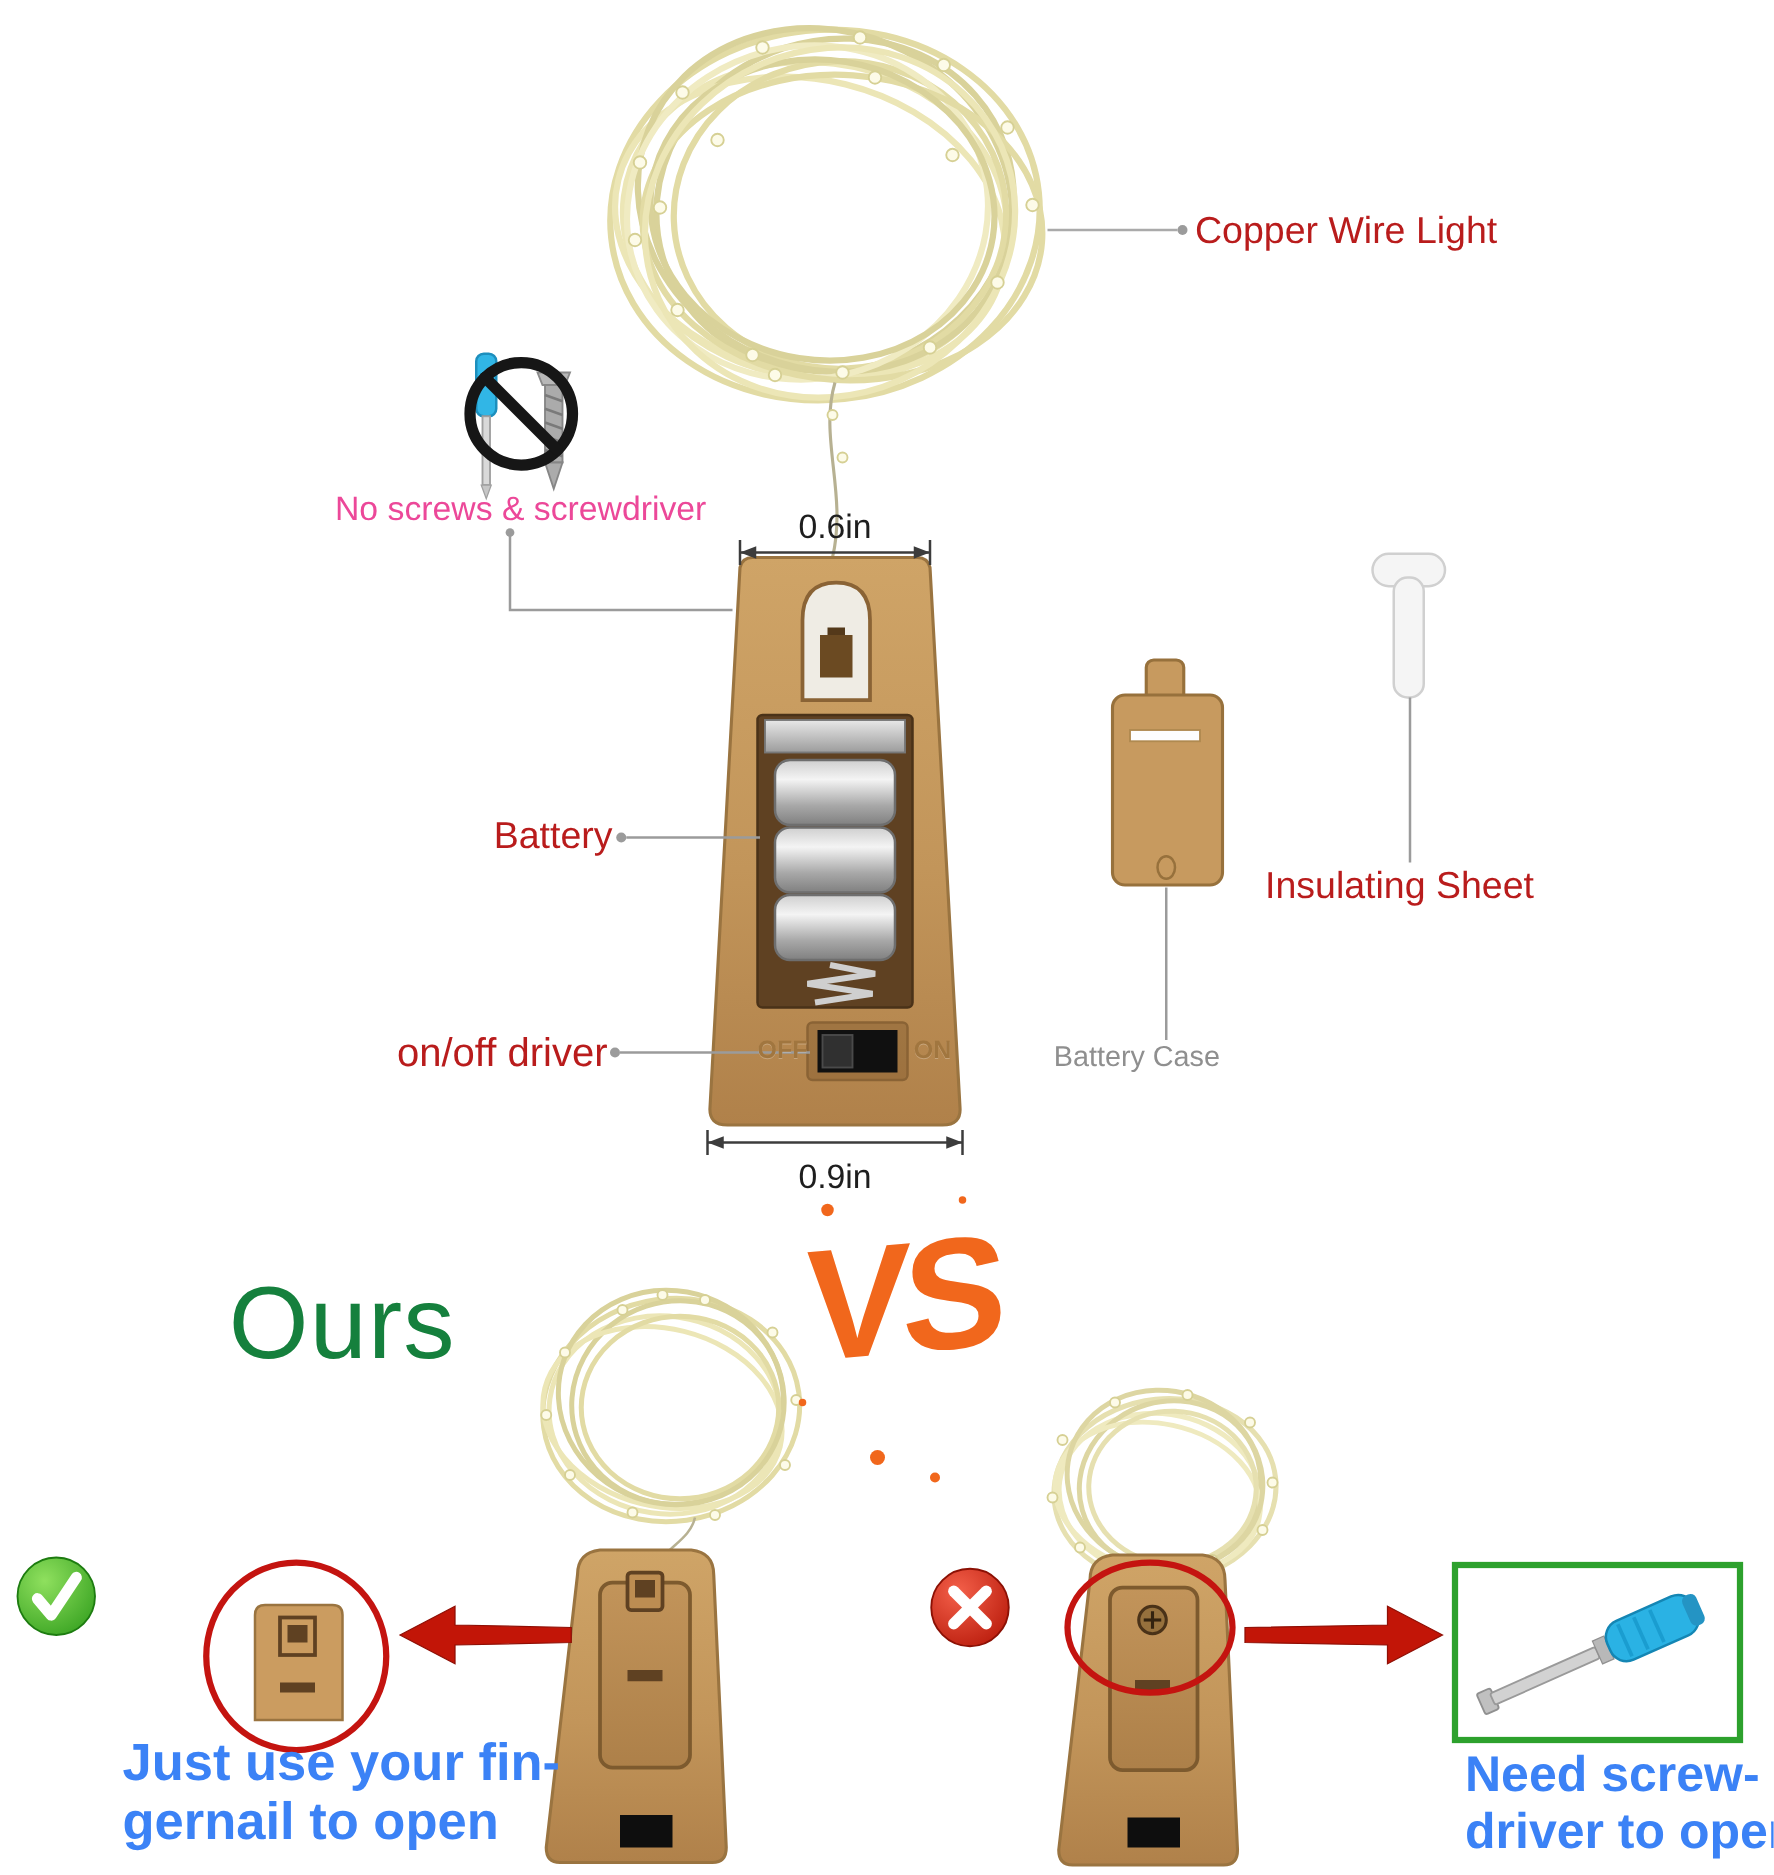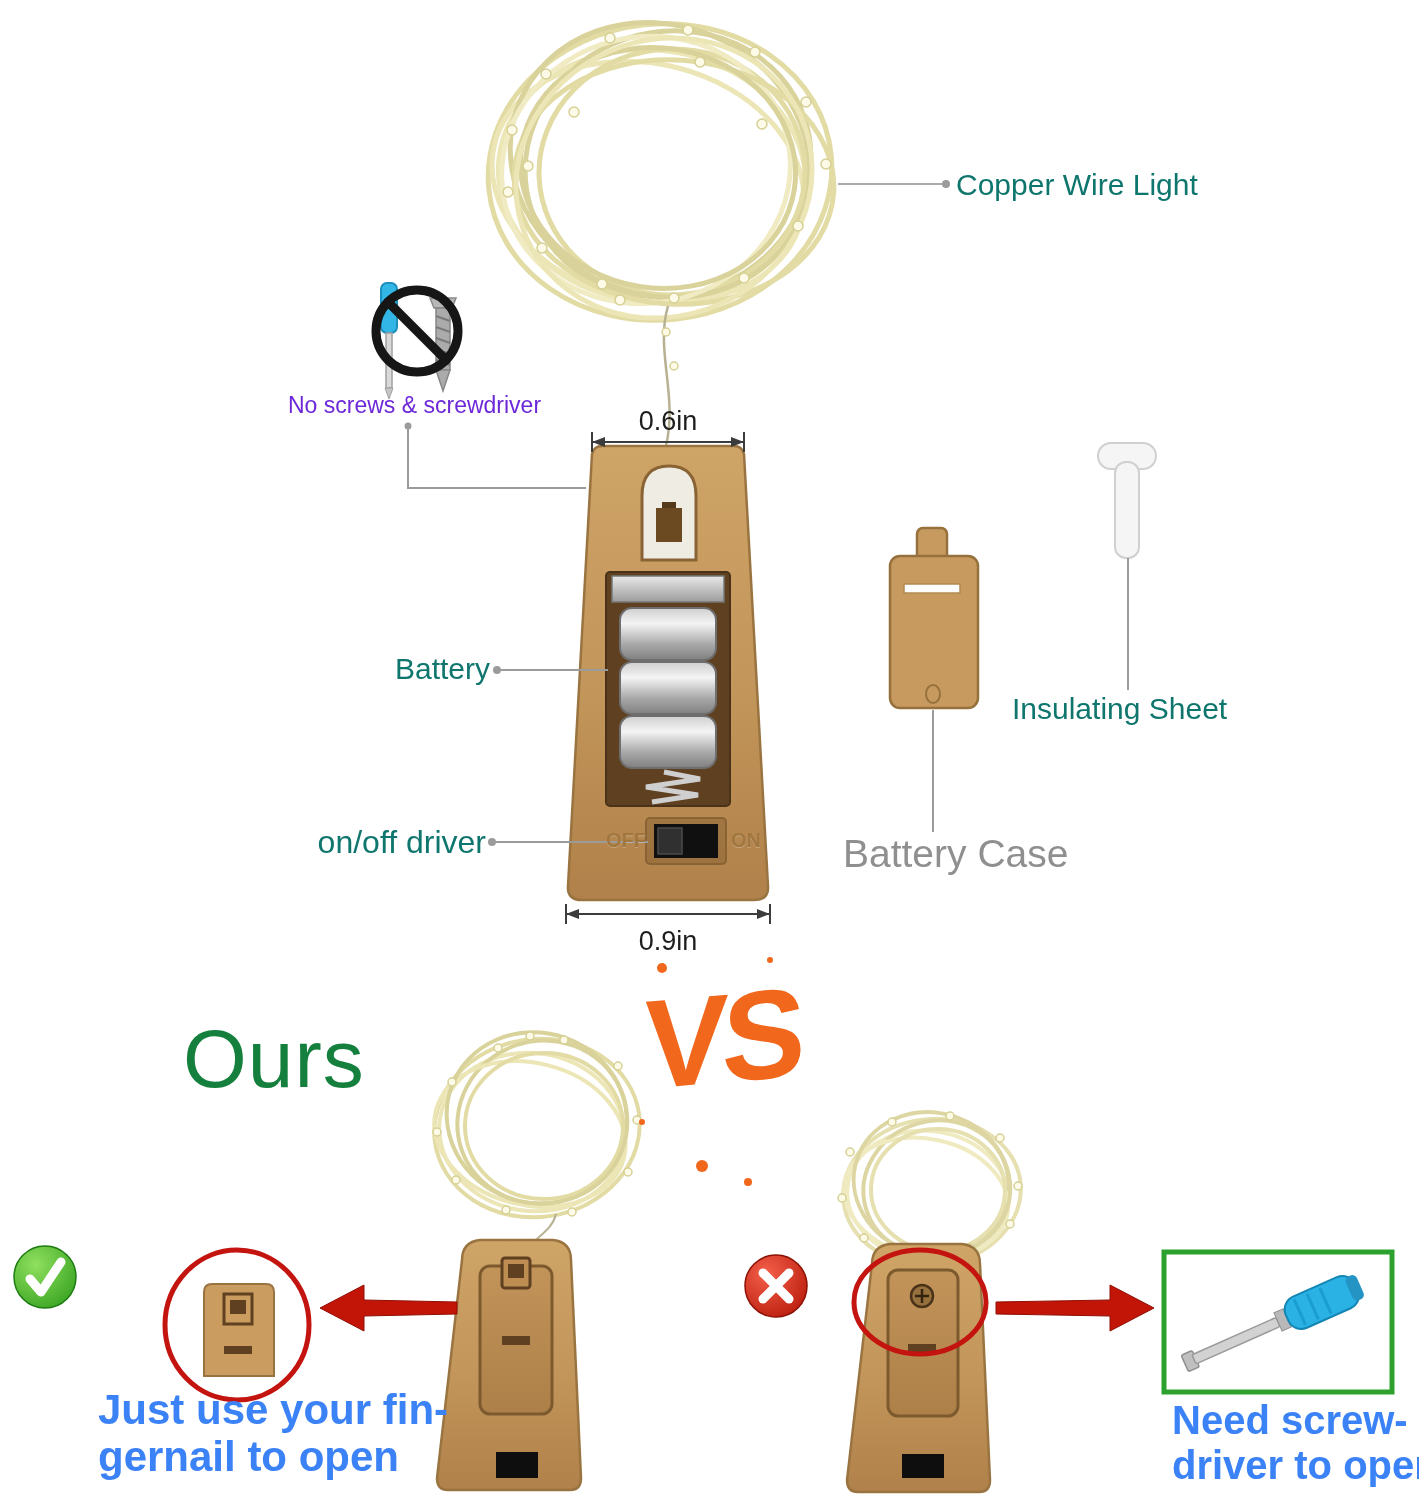--- a/index.html
+++ b/index.html
@@ -1,21 +1,21 @@
 <!DOCTYPE html>
 <html><head>
 <meta charset="utf-8">
 <style>
   * { margin:0; padding:0; box-sizing:border-box; }
   html,body { background:#ffffff; font-family:"Liberation Sans", sans-serif; }
   #canvas { position:relative; width:1419px; height:1500px; background:#ffffff; overflow:hidden; }
   #art { position:absolute; left:0; top:0; }
   .abs { position:absolute; }
-  .gray-label { color:#0f766e; font-size:30px; }
-  .small-gray { color:#6d28d9; font-size:23px;margin-left:20px; }
+  .gray-label { color:#b91c1c; font-size:30px; }
+  .small-gray { color:#ec4899; font-size:27px; }
   .dim-label { color:#1e1e1e; font-size:27px; text-align:center; }
   .big-title { font-size:82px; font-weight:400; color:#15803d; letter-spacing:1px; }
   .vs-label { font-size:126px; font-weight:900; color:#f1671c; transform:rotate(-5deg) skewX(-6deg); letter-spacing:-6px; }
   .caption-line { font-size:42px; font-weight:700; color:#3b82f6; line-height:1.12; white-space:nowrap; }
   .caption-line.right { font-size:40px; }
   .emboss { font-size:20px; font-weight:700; color:#a1763f; text-shadow:0 1px 0 rgba(255,255,255,.25); }
   .right-align { text-align:right; }
 </style>
 </head>
 <body>
@@ -296,21 +296,21 @@
 
   <div class="abs gray-label right-align" style="left:350px; top:652px; width:140px;">Battery</div>
 
   <div class="abs gray-label right-align" style="left:250px; top:824px; width:236px; font-size:32px;">on/off driver</div>
 
   <div class="abs emboss right-align" style="left:594px; top:829px; width:52px;">OFF</div>
   <div class="abs emboss" style="left:731px; top:829px; width:40px;">ON</div>
 
   <div class="abs dim-label" style="left:608px; top:926px; width:120px;">0.9in</div>
 
-  <div class="abs gray-label" style="left:843px; top:832px; color:#8f8f8f; font-size:39px;">Battery Case</div>
+  <div class="abs gray-label" style="left:843px; top:832px; color:#8f8f8f; font-size:23px;">Battery Case</div>
 
   <div class="abs gray-label" style="left:1012px; top:692px;">Insulating Sheet</div>
 
   <div class="abs big-title" style="left:183px; top:1012px;">Ours</div>
 
   <div class="abs vs-label" style="left:644px; top:966px;">VS</div>
 
 
   <div class="abs" style="left:98px; top:1386px;">
     <div class="caption-line">Just use your fin-</div>

